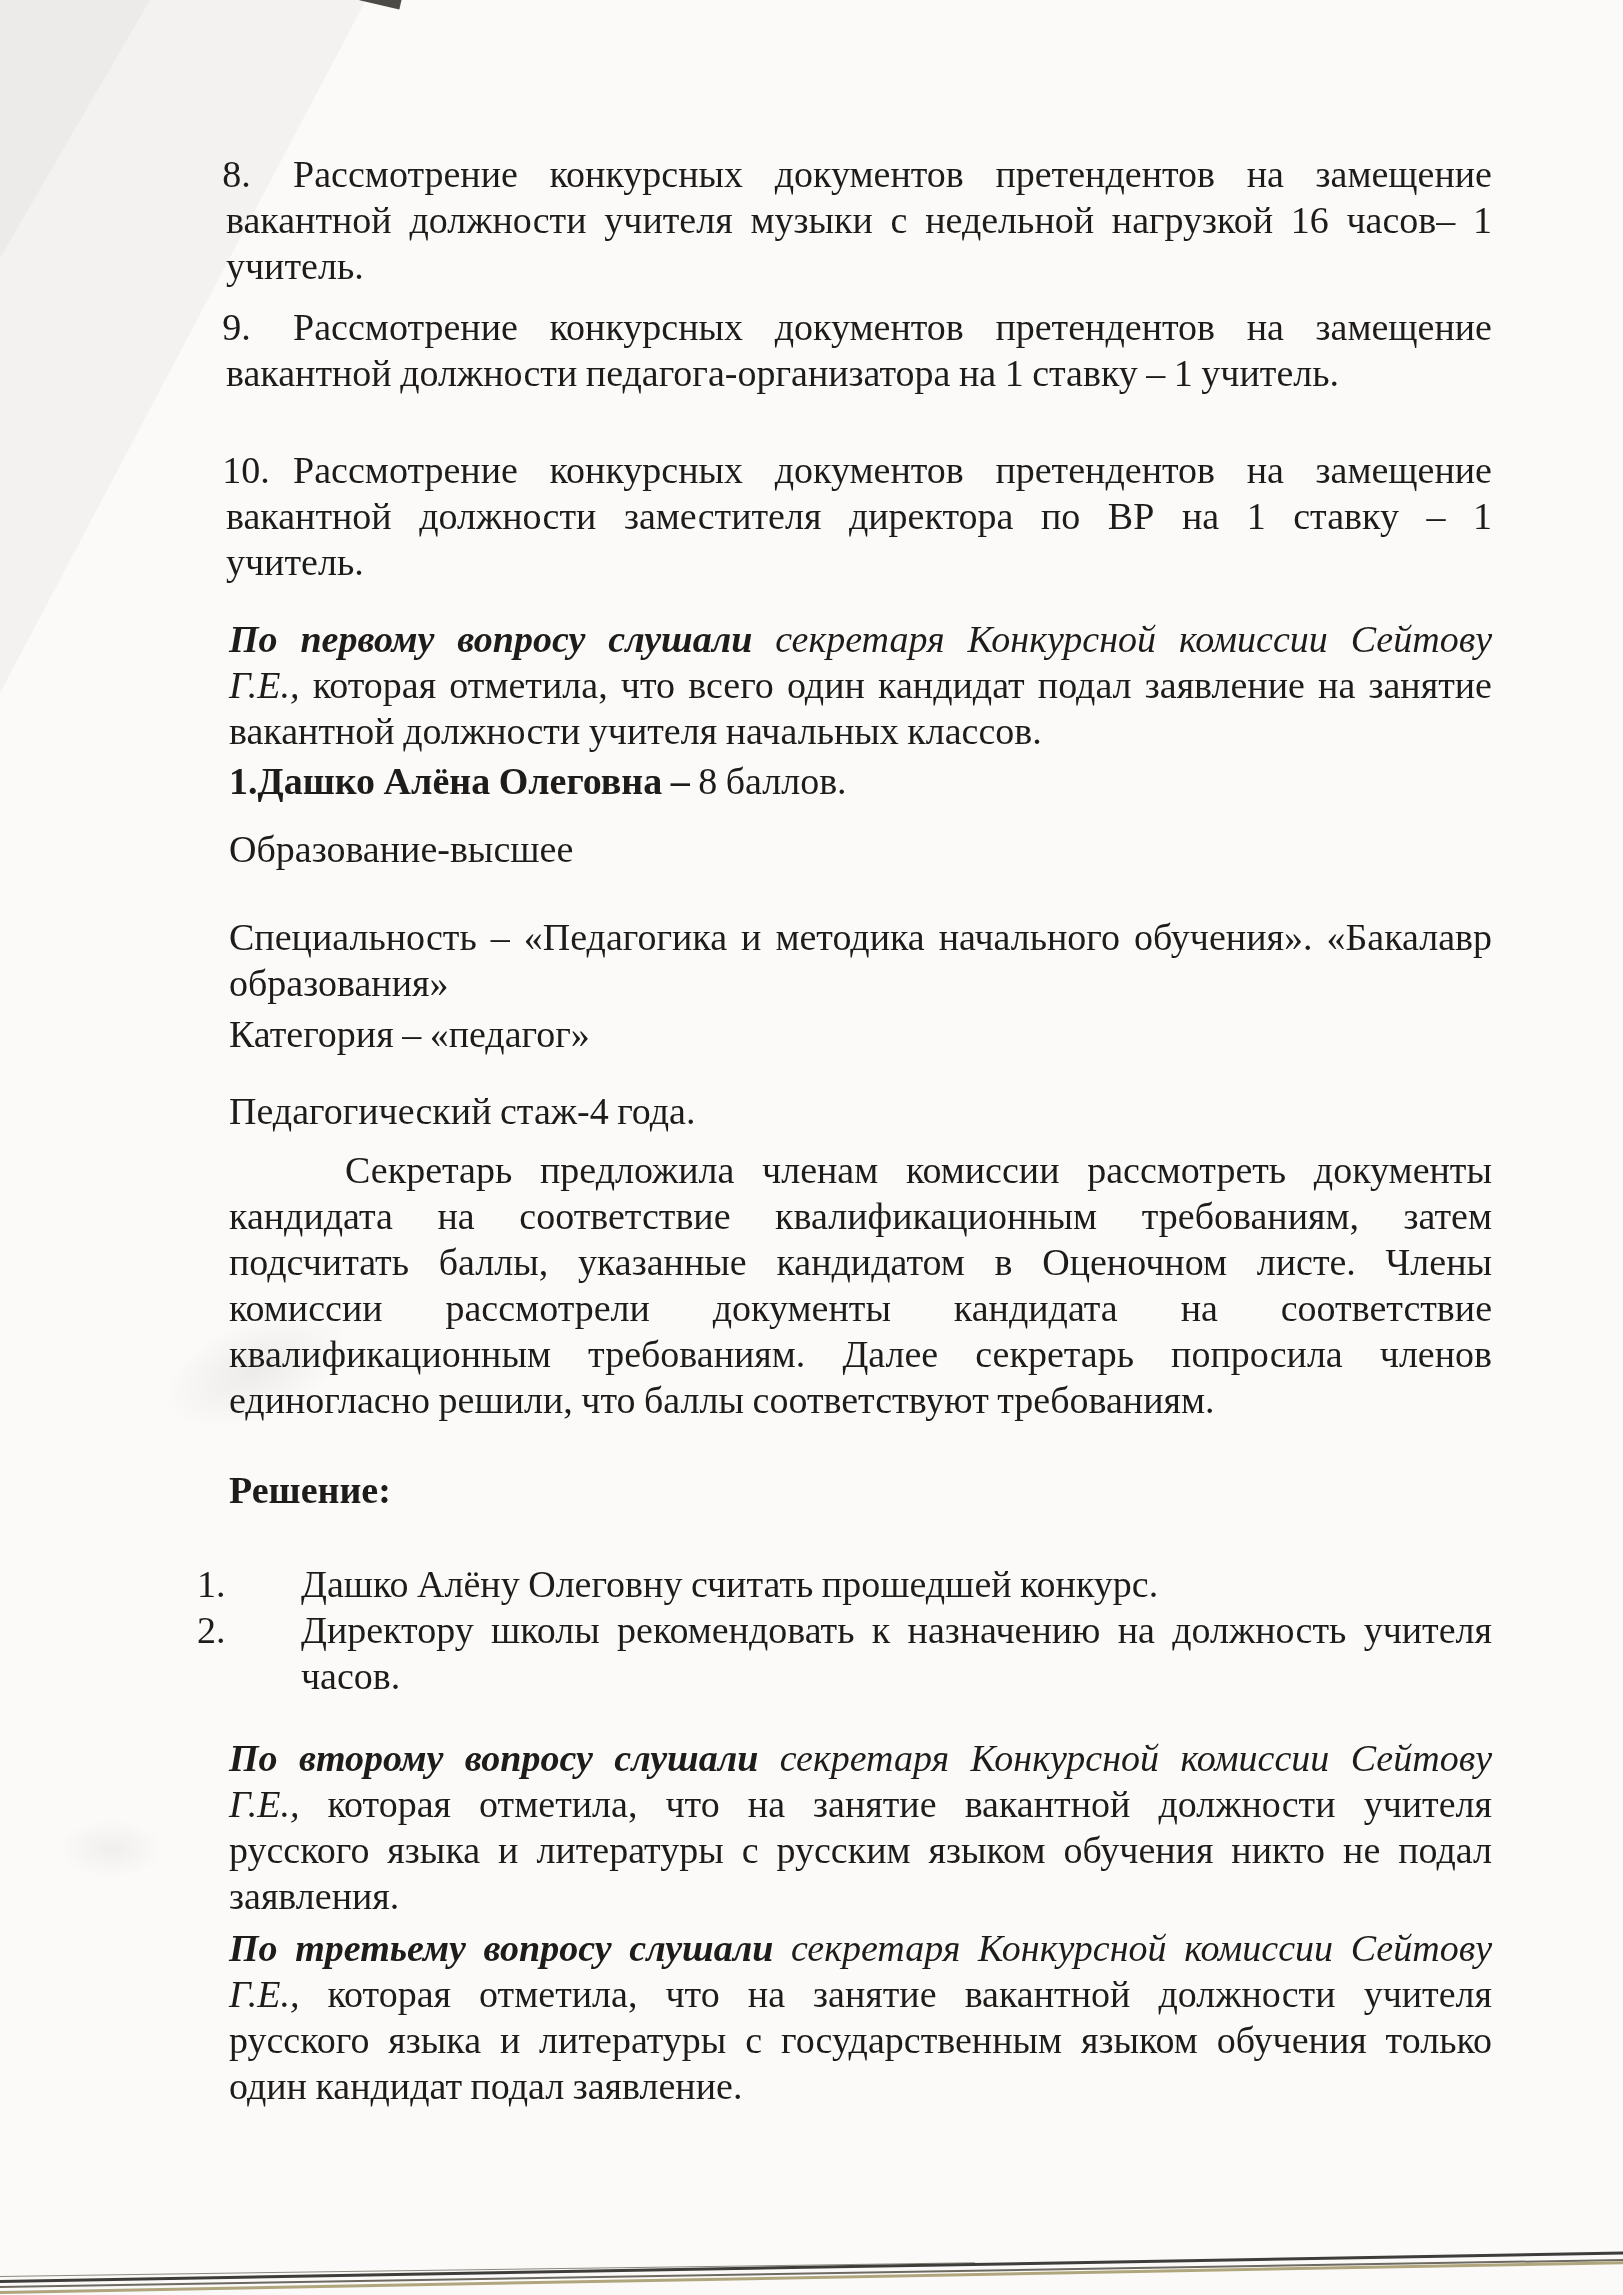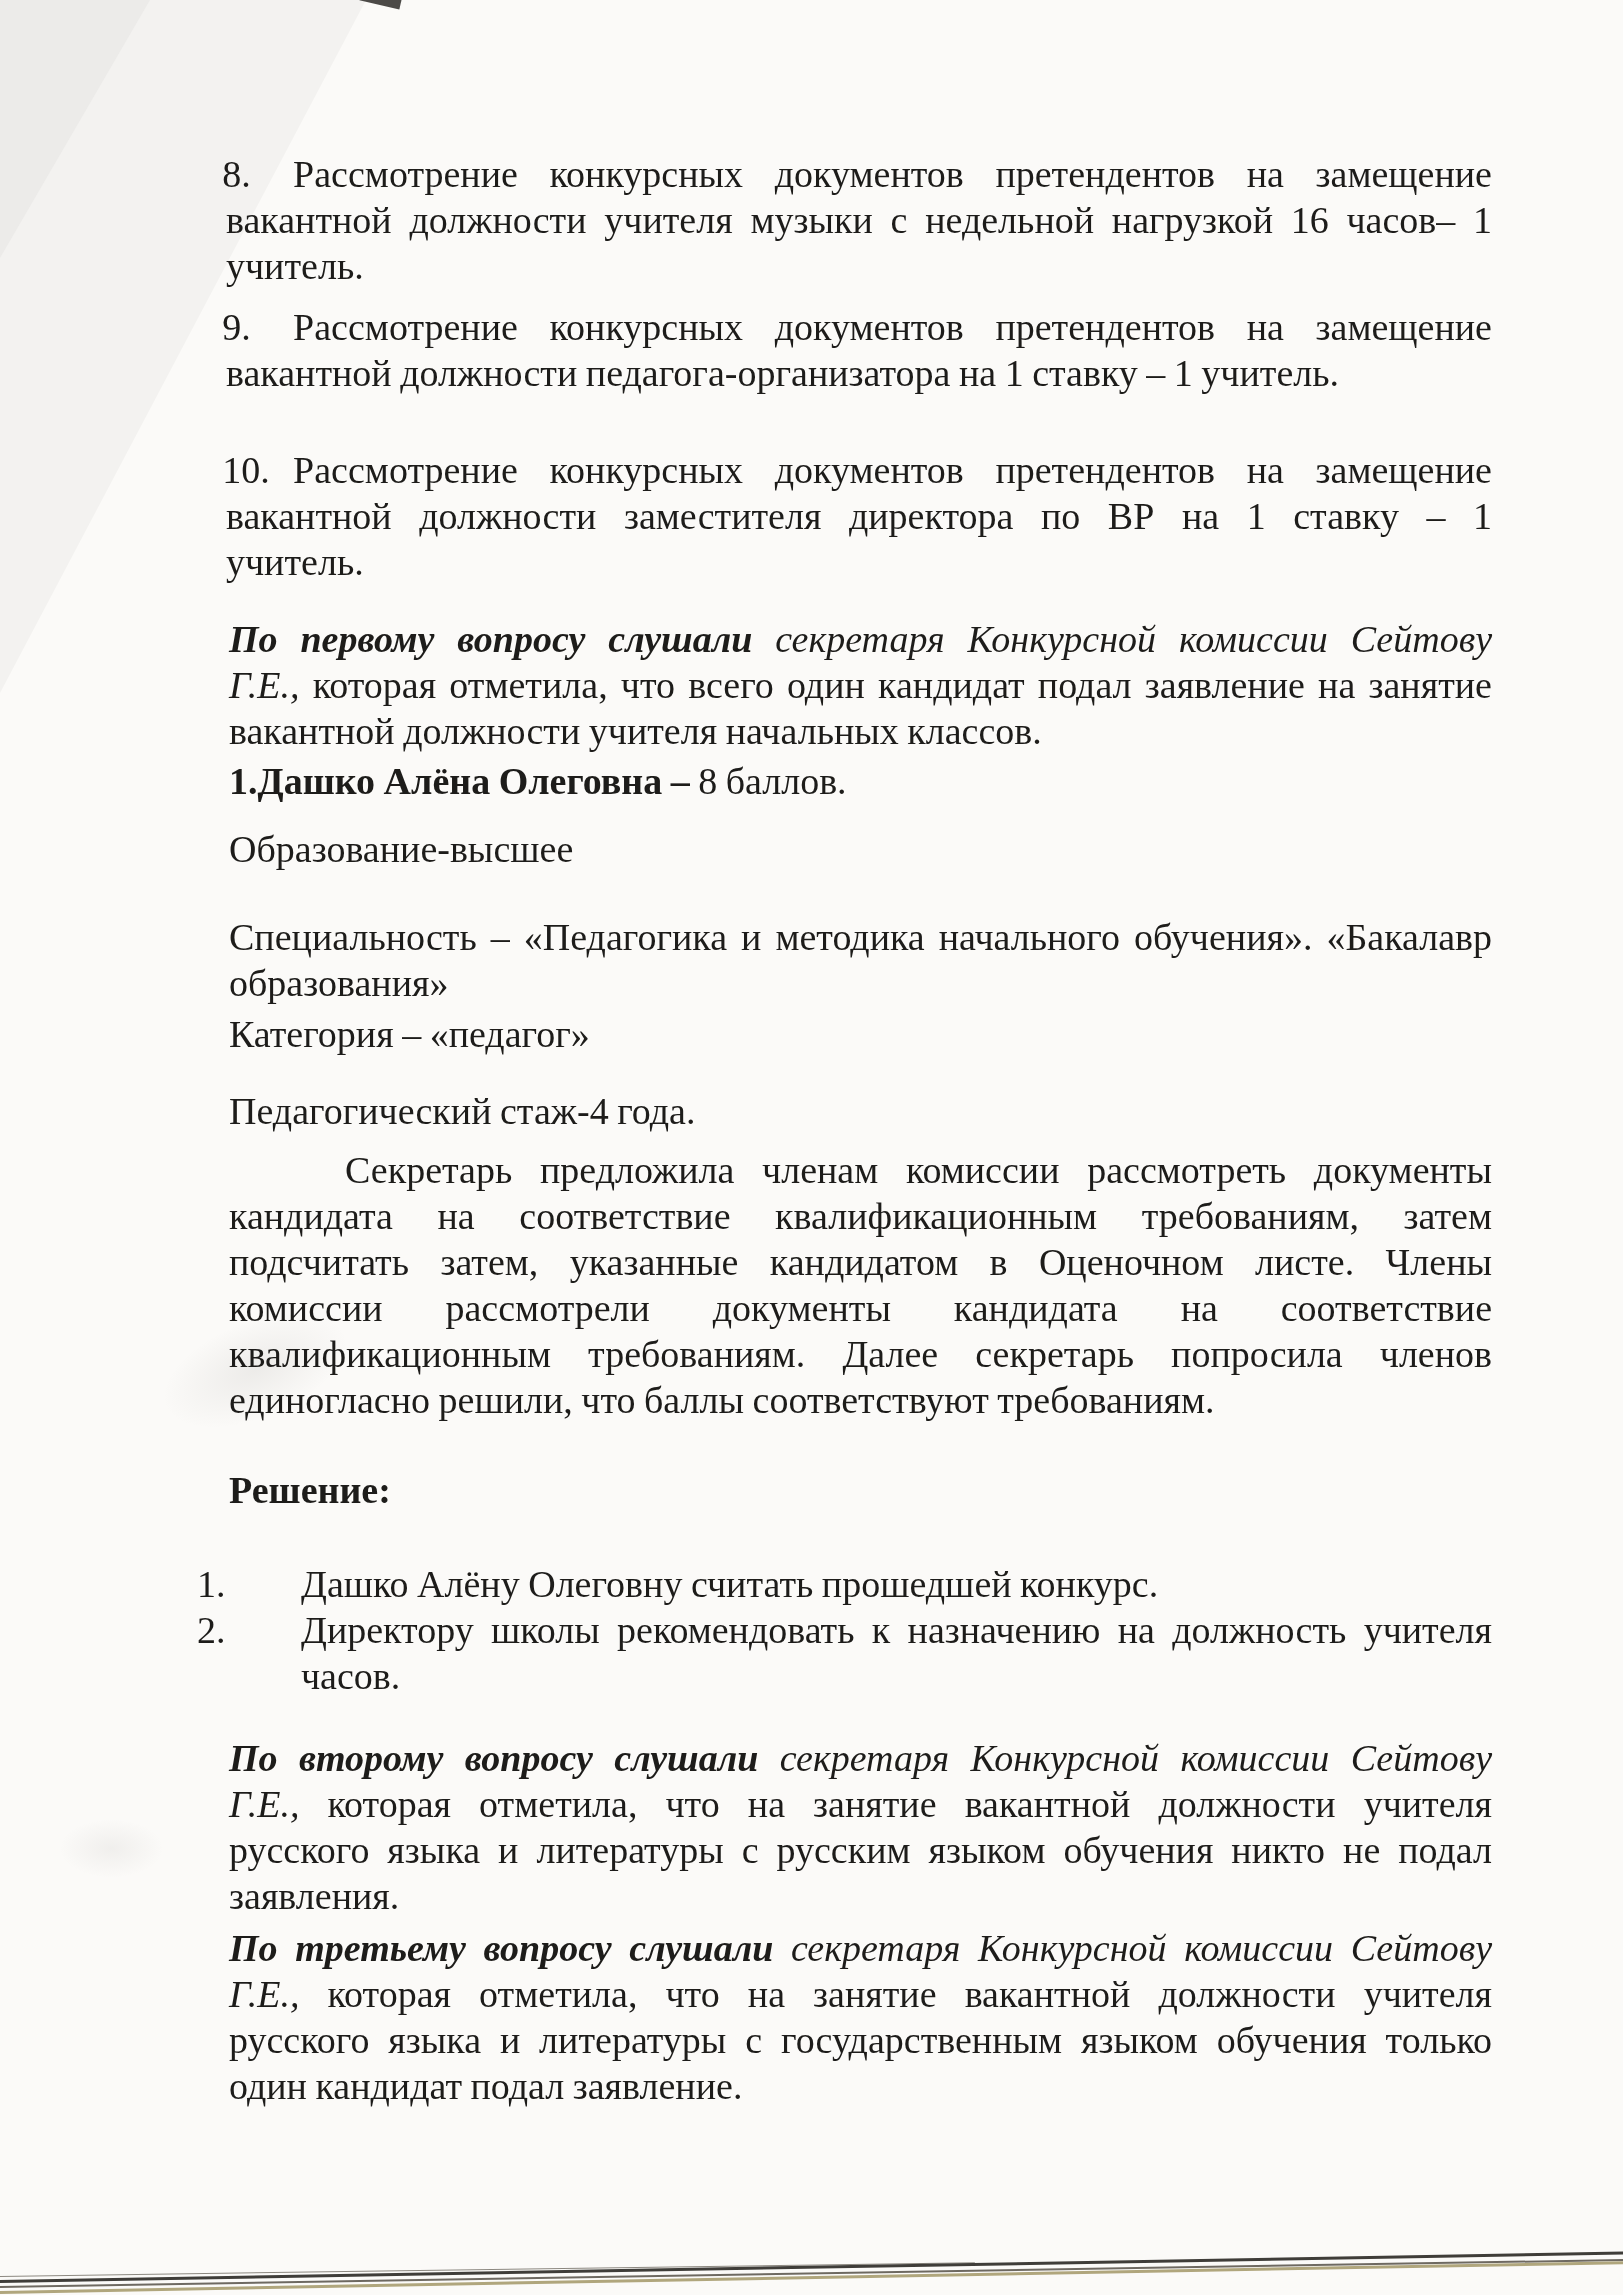--- a/index.html
+++ b/index.html
@@ -128,21 +128,21 @@
   <div class="block para cand-category">
       <div class="line last"><span class="seg-r">Категория – «педагог»</span></div>
     </div>
   <div class="block para cand-experience">
       <div class="line last"><span class="seg-r">Педагогический стаж-4 года.</span></div>
     </div>
 
   <div class="block para secretary">
       <div class="line"><span class="seg-r">Секретарь предложила членам комиссии рассмотреть документы</span></div>
       <div class="line"><span class="seg-r">кандидата на соответствие квалификационным требованиям, затем</span></div>
-      <div class="line"><span class="seg-r">подсчитать затем, указанные кандидатом в Оценочном листе. Члены</span></div>
+      <div class="line"><span class="seg-r">подсчитать баллы, указанные кандидатом в Оценочном листе. Члены</span></div>
       <div class="line"><span class="seg-r">комиссии рассмотрели документы кандидата на соответствие</span></div>
       <div class="line"><span class="seg-r">квалификационным требованиям. Далее секретарь попросила членов</span></div>
       <div class="line last"><span class="seg-r">единогласно решили, что баллы соответствуют требованиям.</span></div>
     </div>
 
   <div class="block para reshenie">
       <div class="line last"><span class="seg-b">Решение:</span></div>
     </div>
   <div class="block decision decision-1">
       <div class="line last"><span class="seg-num">1.</span><span class="seg-r">Дашко Алёну Олеговну считать прошедшей конкурс.</span></div>

